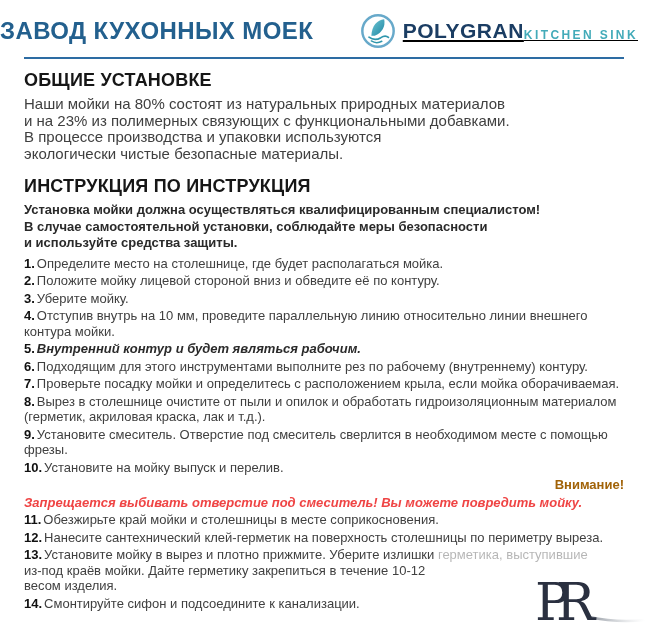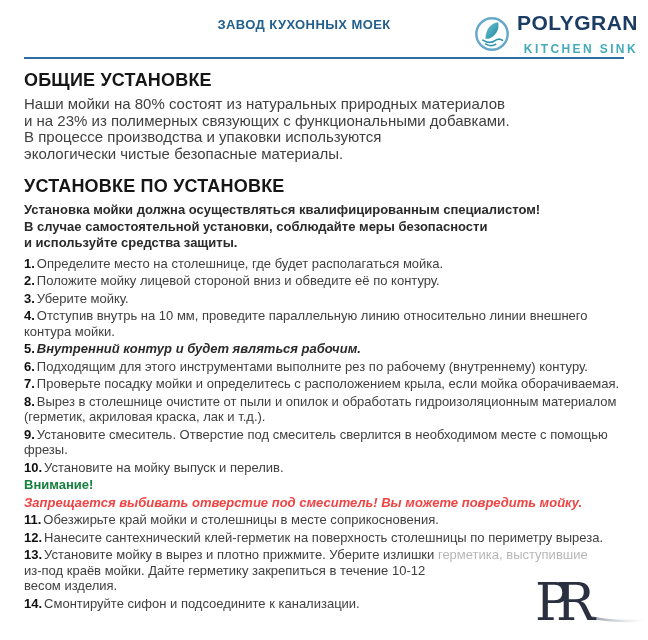--- a/index.html
+++ b/index.html
@@ -2,40 +2,40 @@
 <html lang="ru"><head>
 <meta charset="utf-8">
 <style>
   * { margin:0; padding:0; box-sizing:border-box; }
   html,body { width:648px; height:640px; background:#ffffff; overflow:hidden;
               font-family:"Liberation Sans", sans-serif; }
   .page { position:relative; width:648px; height:640px; background:#fff; }
 
   
   .header { position:relative; height:57px; padding-top:17px; }
-  .header-title { text-align:center; font-size:13px; font-weight:700; letter-spacing:.4px;
+  .header-title { text-align:left; font-size:24px; font-weight:700; letter-spacing:.4px;
                   color:#23608e; padding-right:40px; }
   .logo { position:absolute; top:12px; right:10px; display:flex; align-items:center; gap:6px; }
   .logo svg { display:block; }
-  .brand-block { display:flex; flex-direction:column; align-items:flex-end; }
+  .brand-block { display:flex; flex-direction:row; align-items:flex-end;text-decoration:underline; }
   .brand-name { font-size:21px; font-weight:800; letter-spacing:.5px; color:#1b3d63; line-height:22px; }
   .brand-sub { font-size:12px; font-weight:700; letter-spacing:2.4px; color:#43abb9; margin-top:8px; }
   .rule { height:0; border-top:2px solid #2d6ca3; margin:0 24px; }
 
   
   .content { padding:0 24px; }
   h2.sec { font-size:18px; font-weight:800; color:#161616; letter-spacing:.2px; margin:11px 0 5px; }
   .gen-line { font-size:15px; line-height:16.5px; color:#404040; }
   .intro-line { font-size:13px; line-height:16.5px; color:#2a2a2a; font-weight:700; }
   .intro-block { margin-bottom:4px; }
 
   .item { font-size:13px; line-height:15.5px; color:#404040; margin-bottom:2px; }
   .item .num { font-weight:800; color:#111; margin-right:2px; }
   .bi { font-weight:700; font-style:italic; color:#2a2a2a; }
-  .attn-title { font-size:13px; line-height:15.5px; font-weight:800; color:#15803d; margin-bottom:2px; }
+  .attn-title { font-size:13px; line-height:15.5px; font-weight:800; color:#a16207; margin-bottom:2px;text-align:right; }
   .attn-warn { font-size:13px; line-height:15.5px; font-weight:700; font-style:italic; color:#ef4444; margin-bottom:2px; }
   .faded { opacity:.38; }
 
   
   .watermark { position:absolute; right:0; bottom:10px; width:175px; height:62px; pointer-events:none; }
 </style>
 </head>
 <body>
 
 <div class="page">
@@ -68,21 +68,21 @@
   <div class="content">
 
     <h2 class="sec">ОБЩИЕ УСТАНОВКЕ</h2>
     <div>
       <div class="gen-line">Наши мойки на 80% состоят из натуральных природных материалов</div>
       <div class="gen-line">и на 23% из полимерных связующих с функциональными добавками.</div>
       <div class="gen-line">В процессе производства и упаковки используются</div>
       <div class="gen-line">экологически чистые безопасные материалы.</div>
     </div>
 
-    <h2 class="sec" style="margin-top:14px;">УСТАНОВКЕ ПО УСТАНОВКЕ</h2>
+    <h2 class="sec" style="margin-top:14px;">ИНСТРУКЦИЯ ПО ИНСТРУКЦИЯ</h2>
     <div class="intro-block">
       <div class="intro-line">Установка мойки должна осуществляться квалифицированным специалистом!</div>
       <div class="intro-line">В случае самостоятельной установки, соблюдайте меры безопасности</div>
       <div class="intro-line">и используйте средства защиты.</div>
     </div>
 
     <div class="item"><span class="num">1.</span><span>Определите место на столешнице, где будет располагаться мойка.</span></div>
     <div class="item"><span class="num">2.</span><span>Положите мойку лицевой стороной вниз и обведите её по контуру.</span></div>
     <div class="item"><span class="num">3.</span><span>Уберите мойку.</span></div>
     <div class="item"><span class="num">4.</span><span>Отступив внутрь на 10 мм, проведите параллельную линию относительно линии внешнего контура мойки.</span></div>

